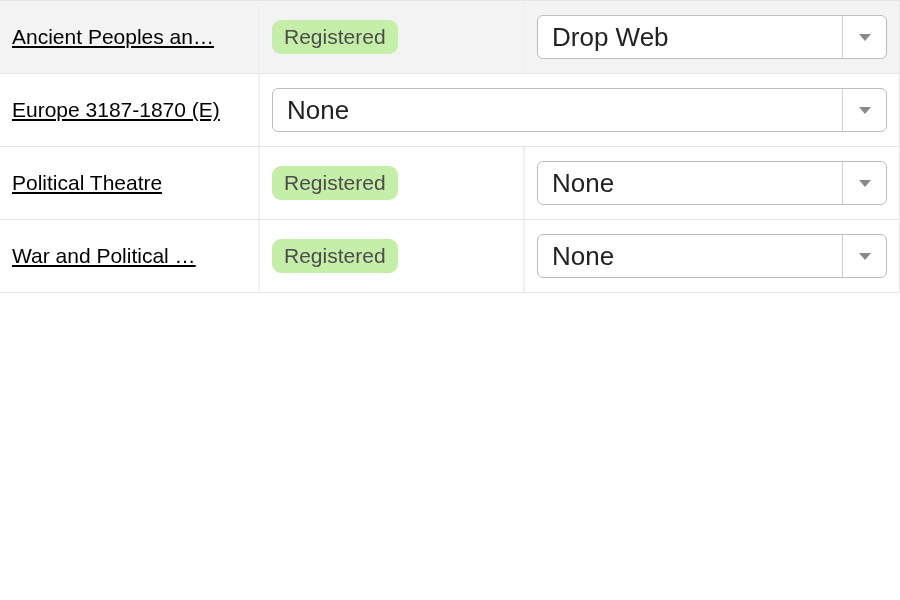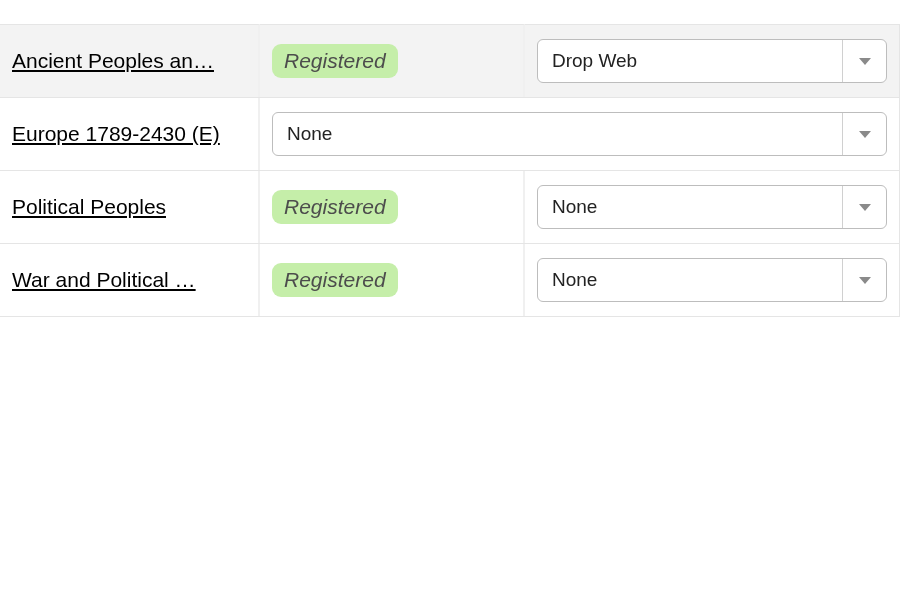--- a/index.html
+++ b/index.html
@@ -16,21 +16,20 @@
     }
     .row {
       display: flex;
       border-bottom: 1px solid #e5e5e5;
     }
     .row:first-child .cell {
       border-top: 1px solid #e5e5e5;
     }
     .row.highlighted .cell {
       background: #f3f3f3;
-      margin-top: 24px;
     }
     .cell {
       padding: 14px 12px;
       border-right: 2px solid #f0f0f0;
       display: flex;
       align-items: center;
       background: #fff;
     }
     .cell:last-child {
       border-right: 1px solid #e5e5e5;
@@ -55,39 +54,38 @@
       overflow: hidden;
       text-overflow: ellipsis;
       max-width: 100%;
       display: inline-block;
     }
     .status-badge {
       display: inline-block;
       padding: 5px 12px;
       border-radius: 9px;
       font-size: 21px;
-      font-style: italic;
       color: #4c4c4c;
       background: #c5eea9;
     }
     .select-wrap {
       position: relative;
       width: 100%;
       height: 44px;
       border: 1px solid #bdbdbd;
       border-radius: 6px;
       background: #fff;
       display: flex;
       align-items: center;
       cursor: pointer;
     }
     .select-value {
       flex: 1;
       padding: 0 14px;
-      font-size: 19px;
+      font-size: 26px;
       color: #222;
       white-space: nowrap;
       overflow: hidden;
       text-overflow: ellipsis;
     }
     .select-arrow-box {
       width: 44px;
       height: 100%;
       border-left: 1px solid #d0d0d0;
       display: flex;
@@ -120,35 +118,35 @@
         <span class="select-value">Drop Web</span>
         <span class="select-arrow-box">
           <span class="select-arrow"></span>
         </span>
       </div>
     </div>
   </div>
 
   <div class="row">
     <div class="cell cell-title">
-      <a href="#" class="course-link">Europe 1789-2430 (E)</a>
+      <a href="#" class="course-link">Europe 3187-1870 (E)</a>
     </div>
     <div class="cell cell-action">
       <div class="select-wrap">
         <span class="select-value">None</span>
         <span class="select-arrow-box">
           <span class="select-arrow"></span>
         </span>
       </div>
     </div>
   </div>
 
   <div class="row">
     <div class="cell cell-title">
-      <a href="#" class="course-link">Political Peoples</a>
+      <a href="#" class="course-link">Political Theatre</a>
     </div>
     <div class="cell cell-status">
       <span class="status-badge">Registered</span>
     </div>
     <div class="cell cell-action">
       <div class="select-wrap">
         <span class="select-value">None</span>
         <span class="select-arrow-box">
           <span class="select-arrow"></span>
         </span>

